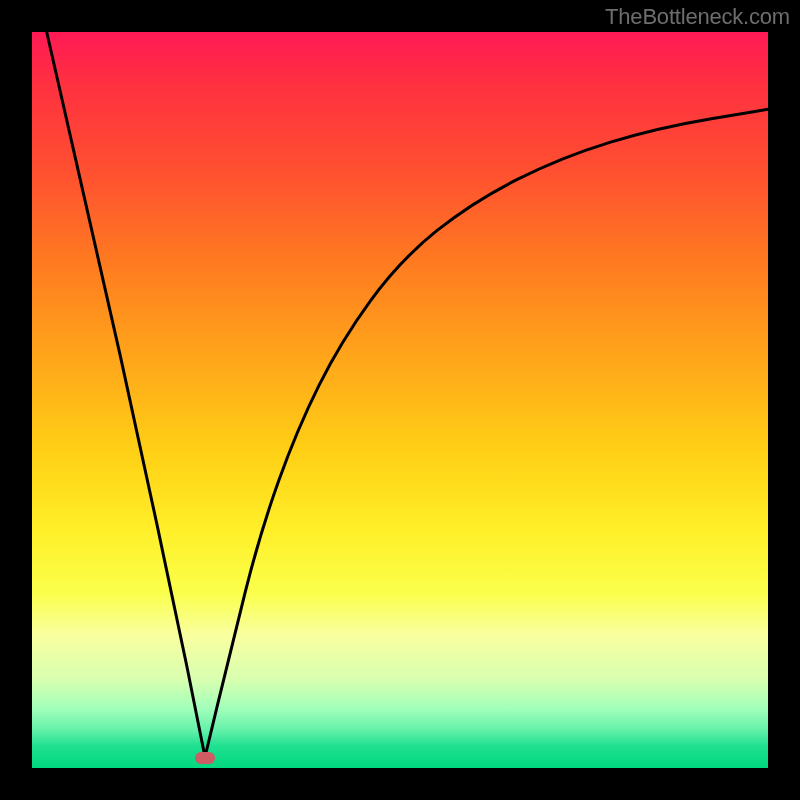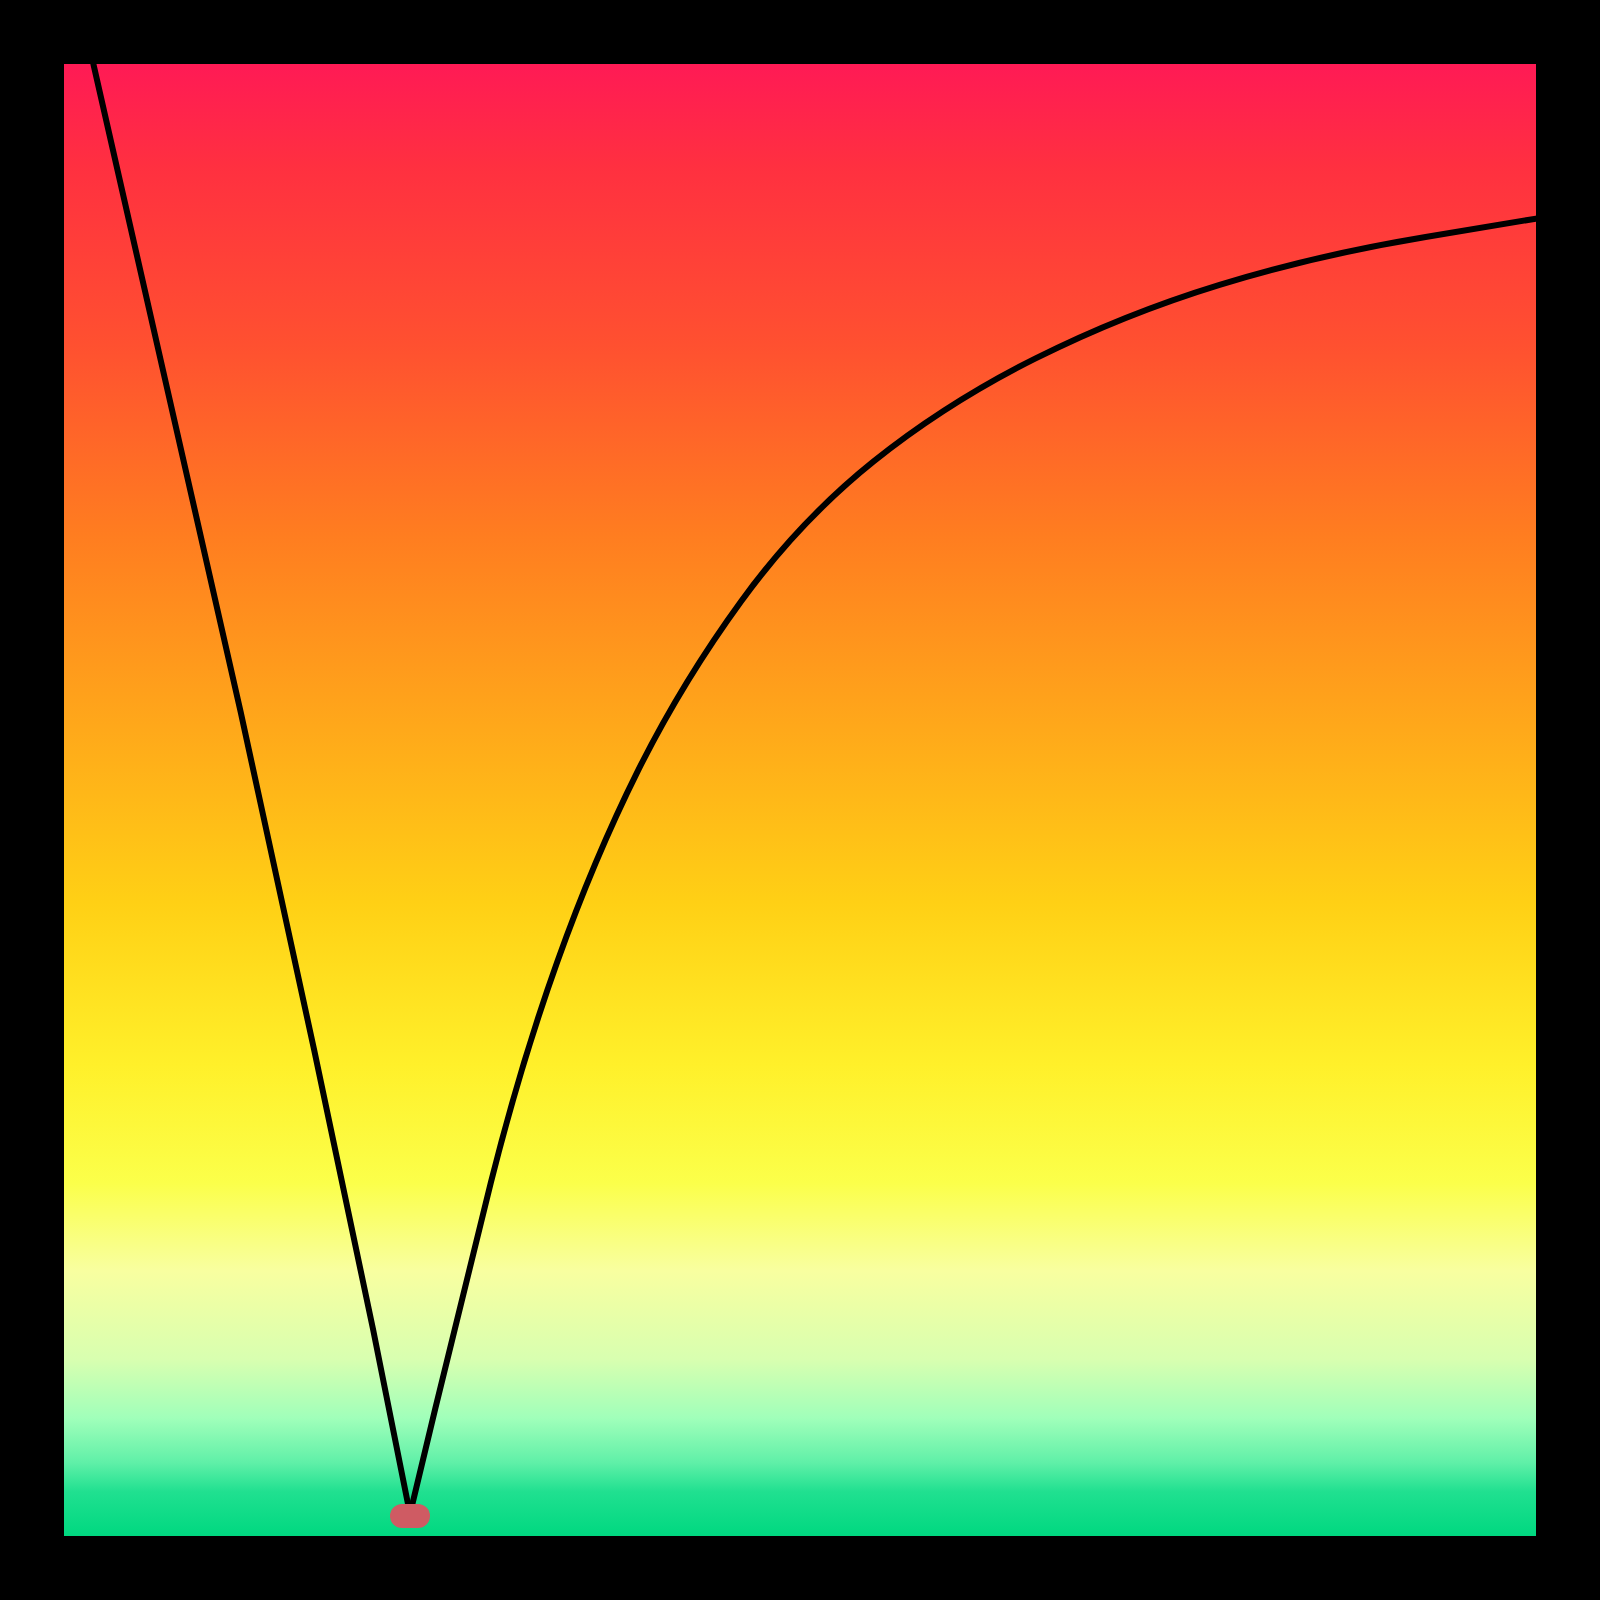--- a/index.html
+++ b/index.html
@@ -73,13 +73,14 @@
 
 <div class="frame">
   <div class="plot-area">
     <div class="gradient-bg"></div>
     <svg class="curve" width="736" height="736" viewBox="0 0 736 736">
       <path d="M 14.7 0.0 L 51.5 161.9 L 88.3 323.8 L 125.1 493.1 L 154.6 633.0 L 173.0 725.0" fill="none" stroke="#000" stroke-width="3" stroke-linecap="round" stroke-linejoin="round" id="path-left"></path>
       <path d="M 173.0 725.0 Q 173.0 725.0 185.8 671.6 Q 198.7 618.2 213.4 559.4 Q 228.2 500.5 246.6 449.0 Q 265.0 397.4 287.0 353.3 Q 309.1 309.1 338.6 268.6 Q 368.0 228.2 404.8 198.7 Q 441.6 169.3 485.8 147.2 Q 529.9 125.1 577.8 110.4 Q 625.6 95.7 680.8 86.5 T 736.0 77.3" fill="none" stroke="#000" stroke-width="3" stroke-linecap="round" stroke-linejoin="round" id="path-right"></path>
     </svg>
     <div class="marker" id="marker" style="left: 172.96px; top: 725.696px; background: rgb(207, 91, 99);"></div>
   </div>
+  <div class="watermark">TheBottleneck.com</div>
 </div>
 
 </body></html>

